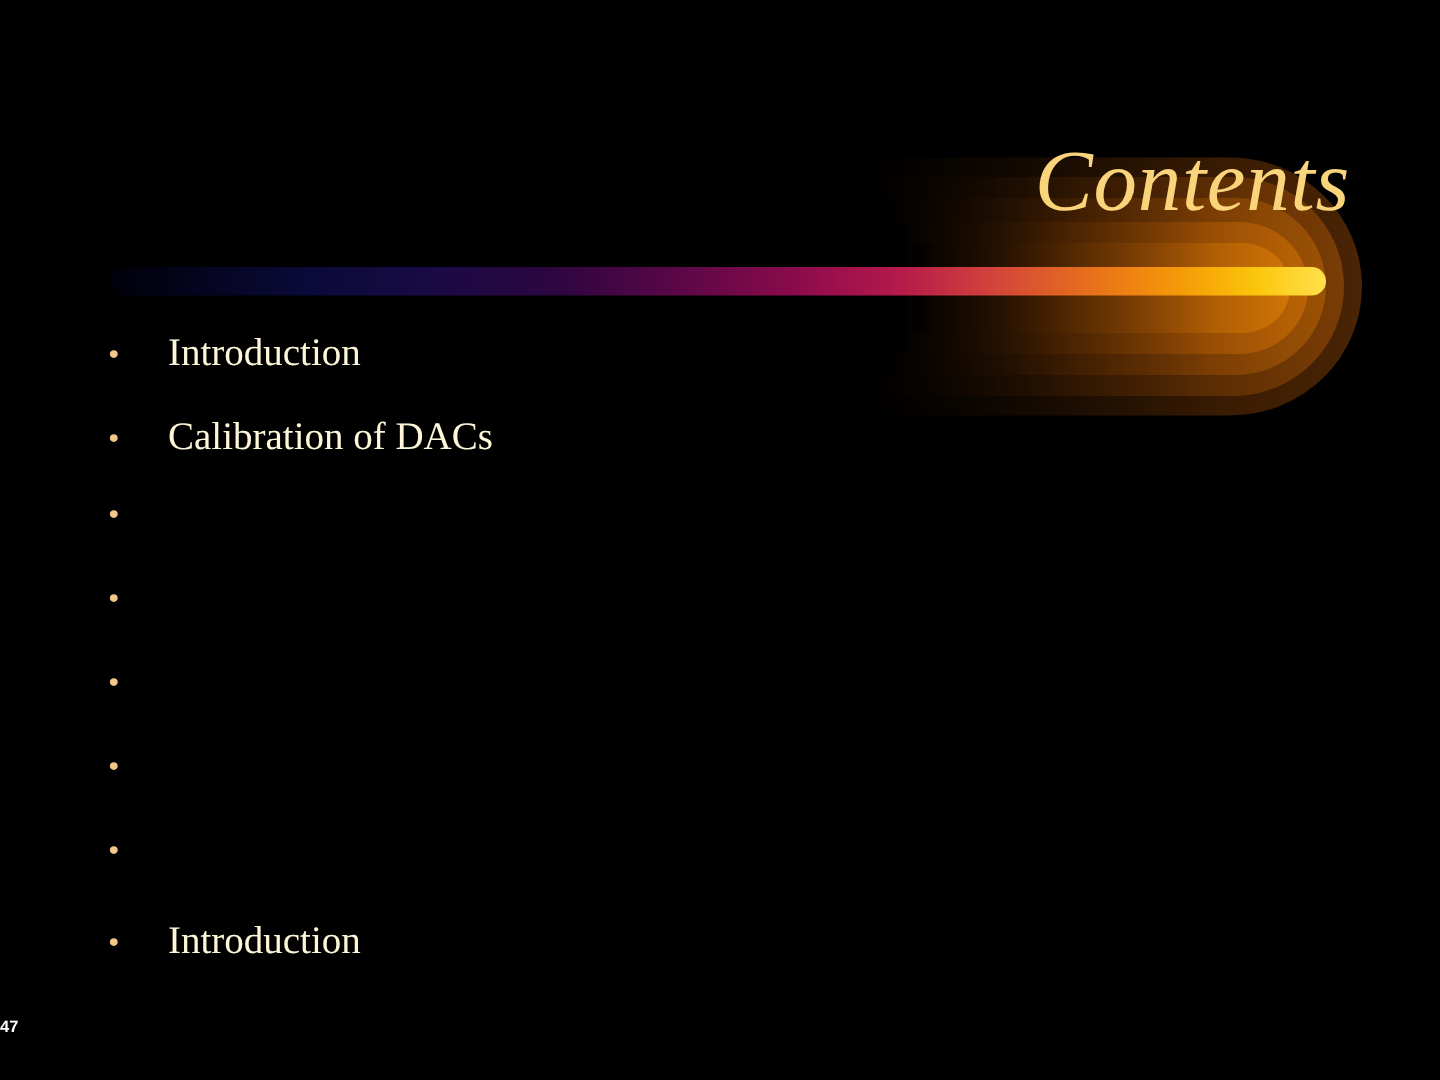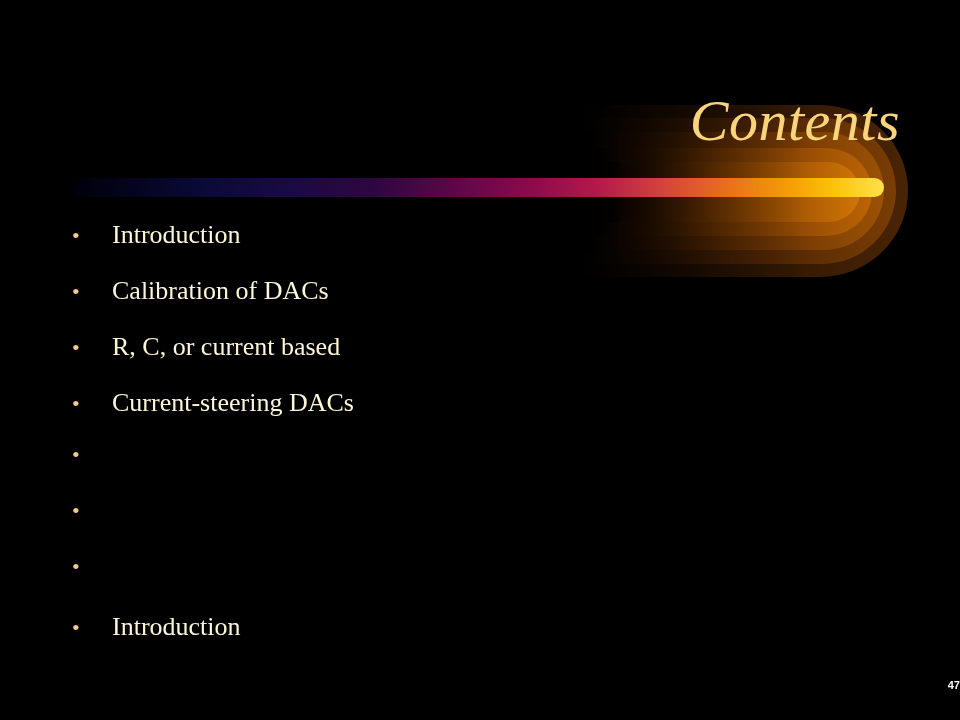--- a/index.html
+++ b/index.html
@@ -76,21 +76,21 @@
     color: #FF0000;
     font-weight: bold;
   }
 
   
   #page-number {
     position: absolute;
     left: 0;
     top: 679px;
     width: 960px;
-    text-align: right;
+    text-align: left;
     font-family: "Liberation Sans", sans-serif;
     font-size: 11px;
     font-weight: bold;
     color: #FFFFFF;
   }
 </style>
 </head>
 <body>
 
 <div id="slide">
@@ -180,25 +180,23 @@
     <li class="bullet-row">
       <span class="bullet-marker">•</span>
       <span class="bullet-label">Introduction</span>
     </li>
     <li class="bullet-row">
       <span class="bullet-marker">•</span>
       <span class="bullet-label">Calibration of DACs</span>
     </li>
     <li class="bullet-row">
       <span class="bullet-marker">•</span>
-      <span class="bullet-label">R, C, or current based</span>
-    </li>
-    <li class="bullet-row">
-      <span class="bullet-marker">•</span>
-      <span class="bullet-label">Current-steering DACs</span>
+    </li>
+    <li class="bullet-row">
+      <span class="bullet-marker">•</span>
     </li>
     <li class="bullet-row">
       <span class="bullet-marker">•</span>
     </li>
     <li class="bullet-row highlight">
       <span class="bullet-marker">•</span>
     </li>
     <li class="bullet-row">
       <span class="bullet-marker">•</span>
     </li>

